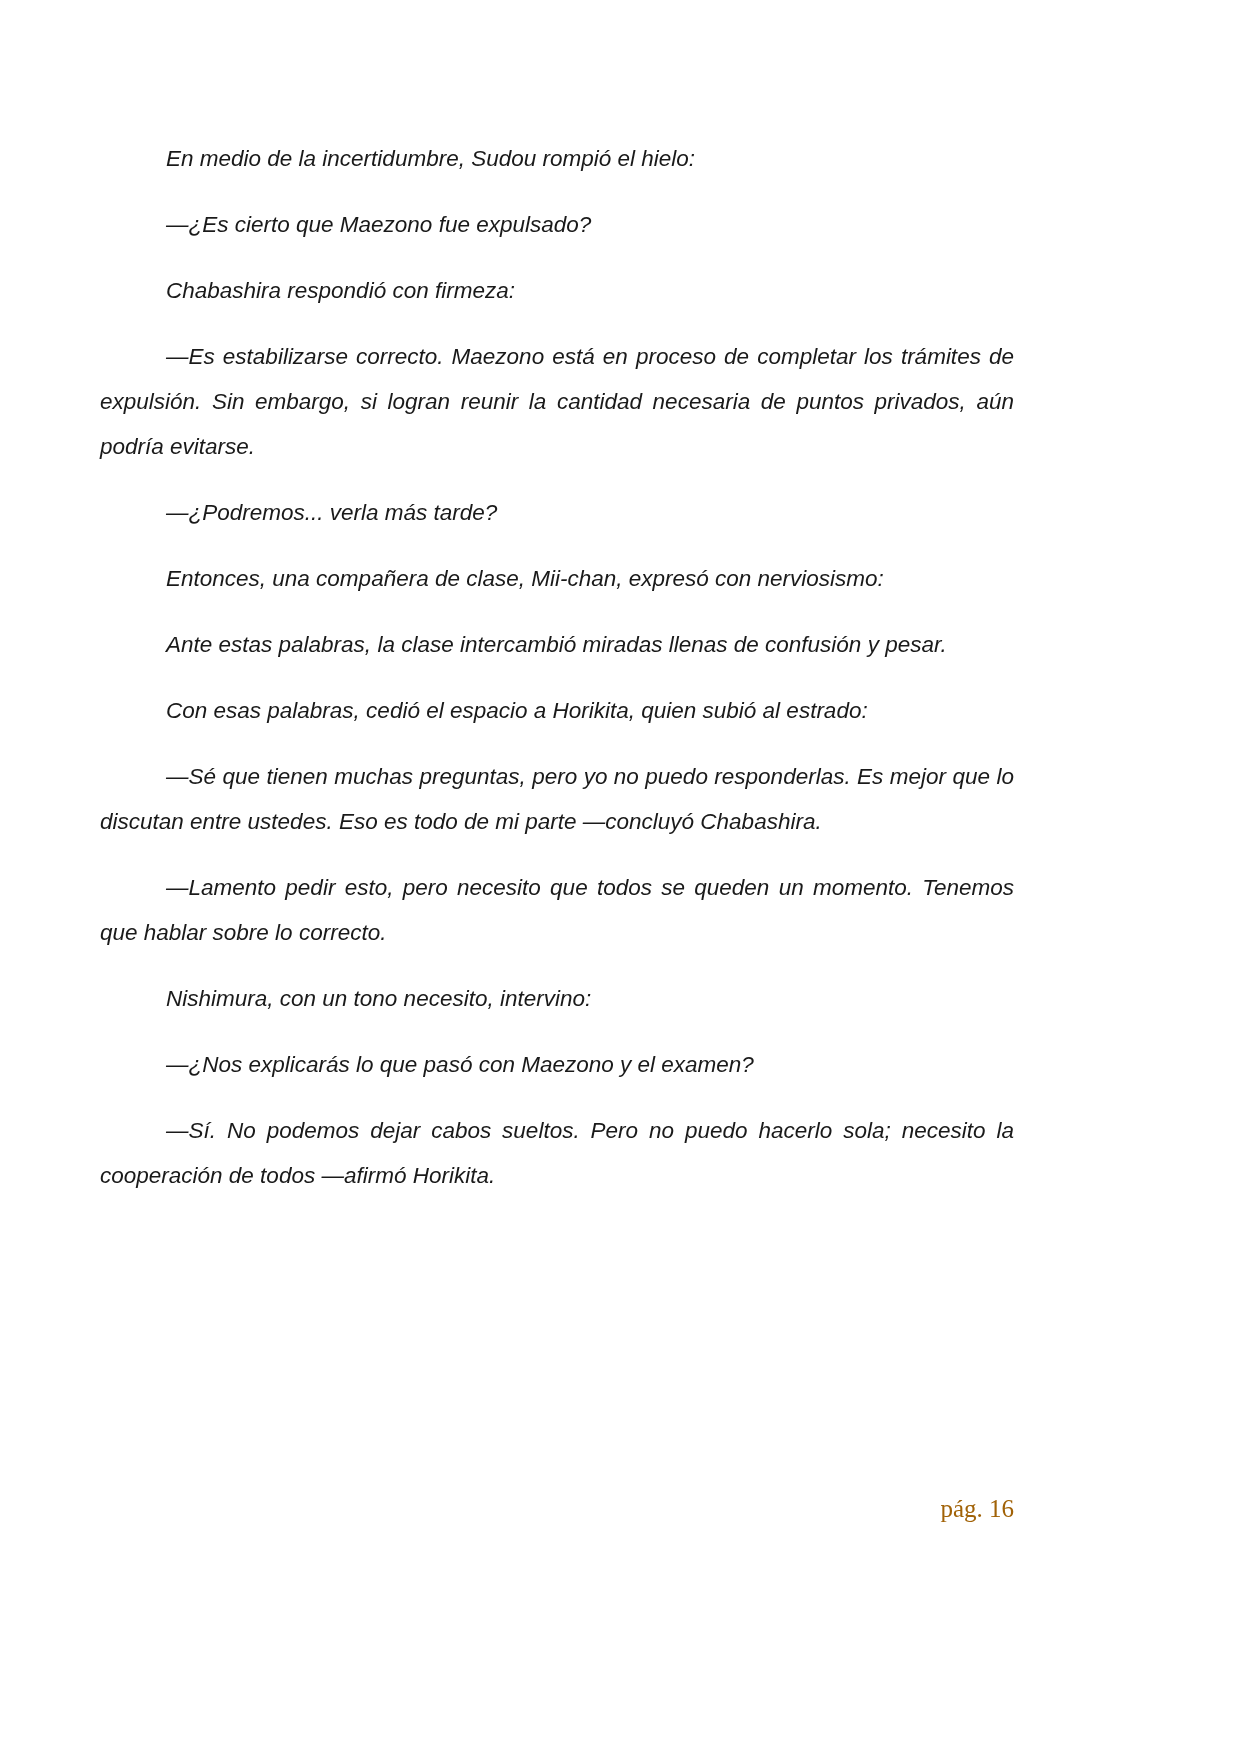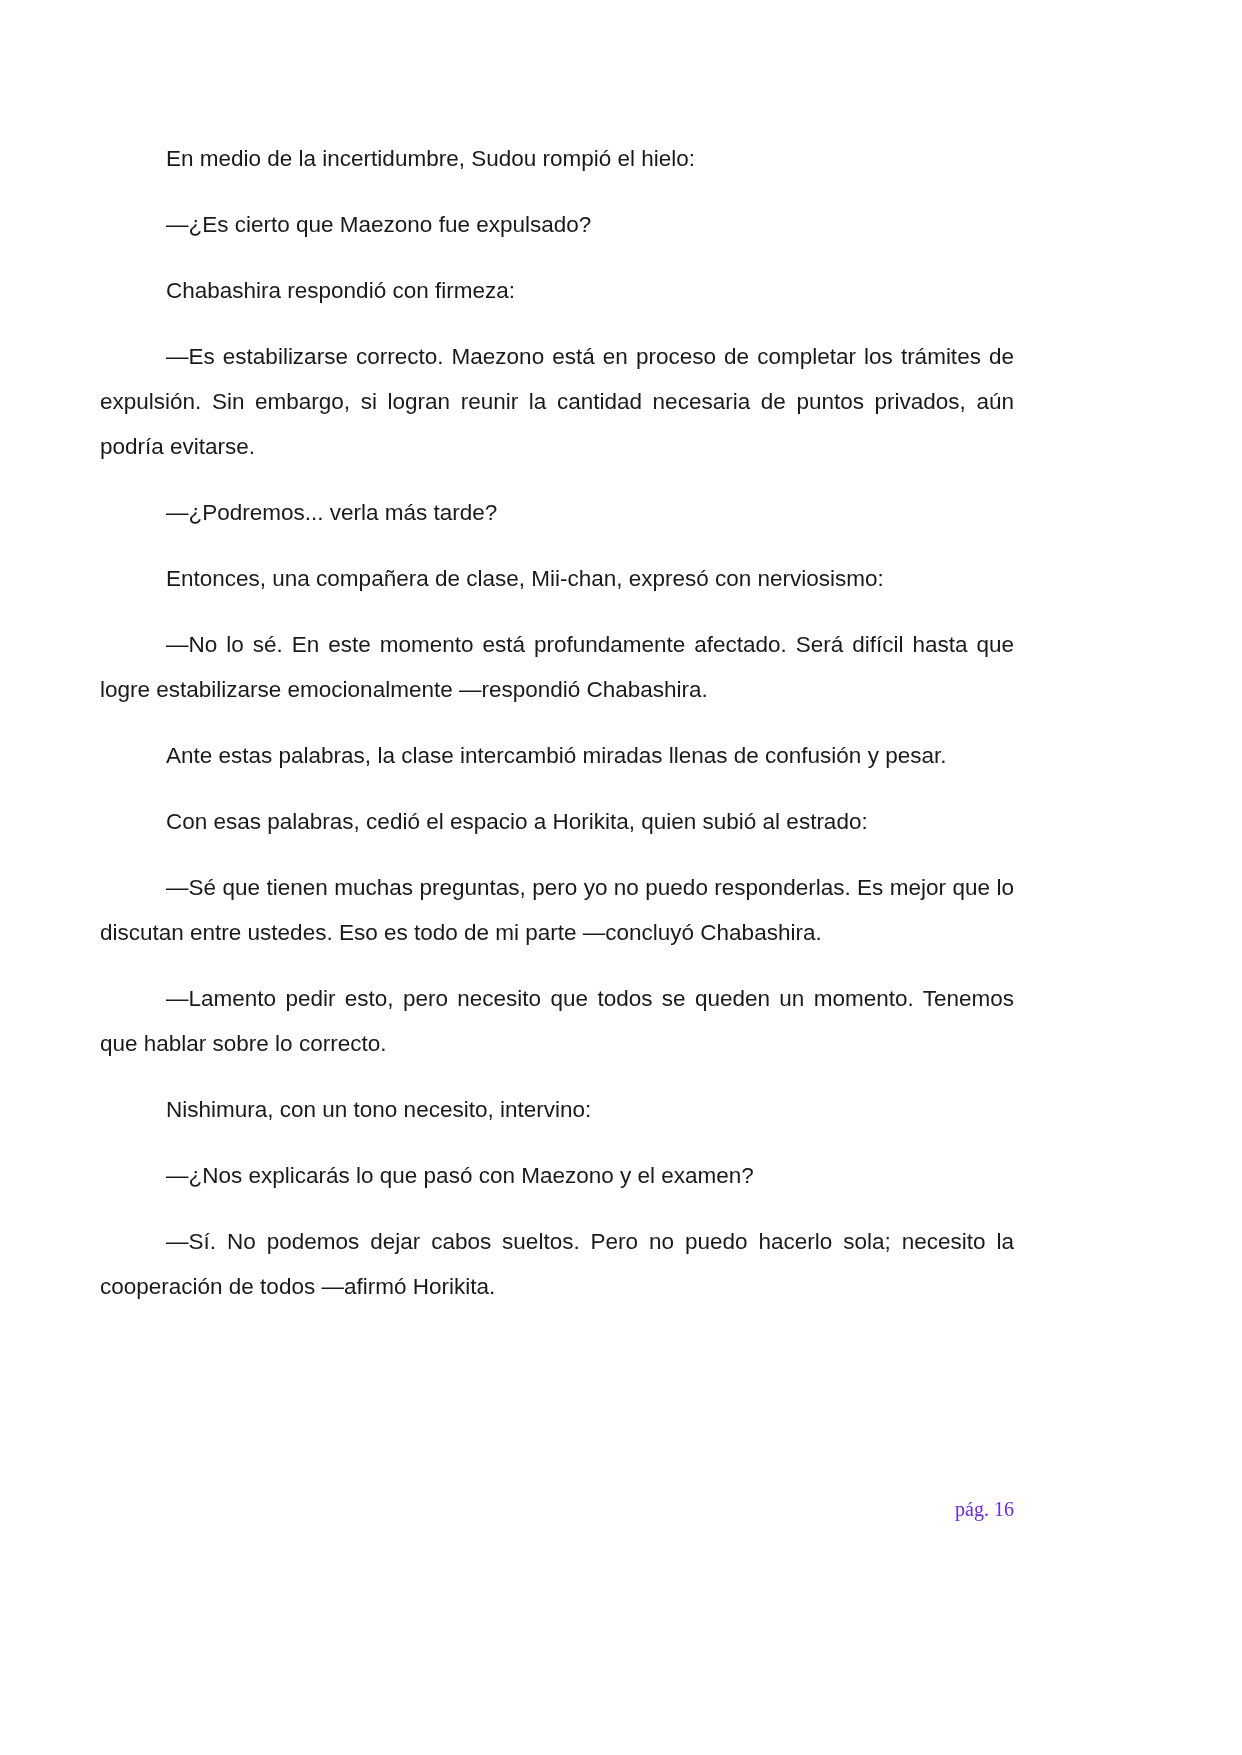--- a/index.html
+++ b/index.html
@@ -15,53 +15,53 @@
     background: #ffffff;
     font-family: "Liberation Sans", sans-serif;
     color: #1a1a1a;
     box-sizing: border-box;
   }
   .text-block {
     position: absolute;
     top: 136px;
     left: 100px;
     width: 914px;
+    font-style: italic;
   }
   .text-block p {
     margin: 0 0 21px 0;
     font-size: 22.5px;
     line-height: 45px;
     text-align: justify;
     text-indent: 66px;
     color: #1a1a1a;
   }
   .footer {
     position: absolute;
     top: 1497px;
     left: 100px;
     width: 914px;
     text-align: right;
-    font-size: 20px;
+    font-size: 25px;
     line-height: 24px;
-    color: #6d28d9;
+    color: #a16207;
     font-family: "Liberation Serif", serif;
   }
 </style>
 </head>
 <body>
 
 <div class="page">
   <div class="text-block">
     <p>En medio de la incertidumbre, Sudou rompió el hielo:</p>
     <p>—¿Es cierto que Maezono fue expulsado?</p>
     <p>Chabashira respondió con firmeza:</p>
     <p>—Es estabilizarse correcto. Maezono está en proceso de completar los trámites de expulsión. Sin embargo, si logran reunir la cantidad necesaria de puntos privados, aún podría evitarse.</p>
     <p>—¿Podremos... verla más tarde?</p>
     <p>Entonces, una compañera de clase, Mii-chan, expresó con nerviosismo:</p>
-    <p>—No lo sé. En este momento está profundamente afectado. Será difícil hasta que logre estabilizarse emocionalmente —respondió Chabashira.</p>
     <p>Ante estas palabras, la clase intercambió miradas llenas de confusión y pesar.</p>
     <p>Con esas palabras, cedió el espacio a Horikita, quien subió al estrado:</p>
     <p>—Sé que tienen muchas preguntas, pero yo no puedo responderlas. Es mejor que lo discutan entre ustedes. Eso es todo de mi parte —concluyó Chabashira.</p>
     <p>—Lamento pedir esto, pero necesito que todos se queden un momento. Tenemos que hablar sobre lo correcto.</p>
     <p>Nishimura, con un tono necesito, intervino:</p>
     <p>—¿Nos explicarás lo que pasó con Maezono y el examen?</p>
     <p>—Sí. No podemos dejar cabos sueltos. Pero no puedo hacerlo sola; necesito la cooperación de todos —afirmó Horikita.</p>
   </div>
   <div class="footer">pág. 16</div>
 </div>

